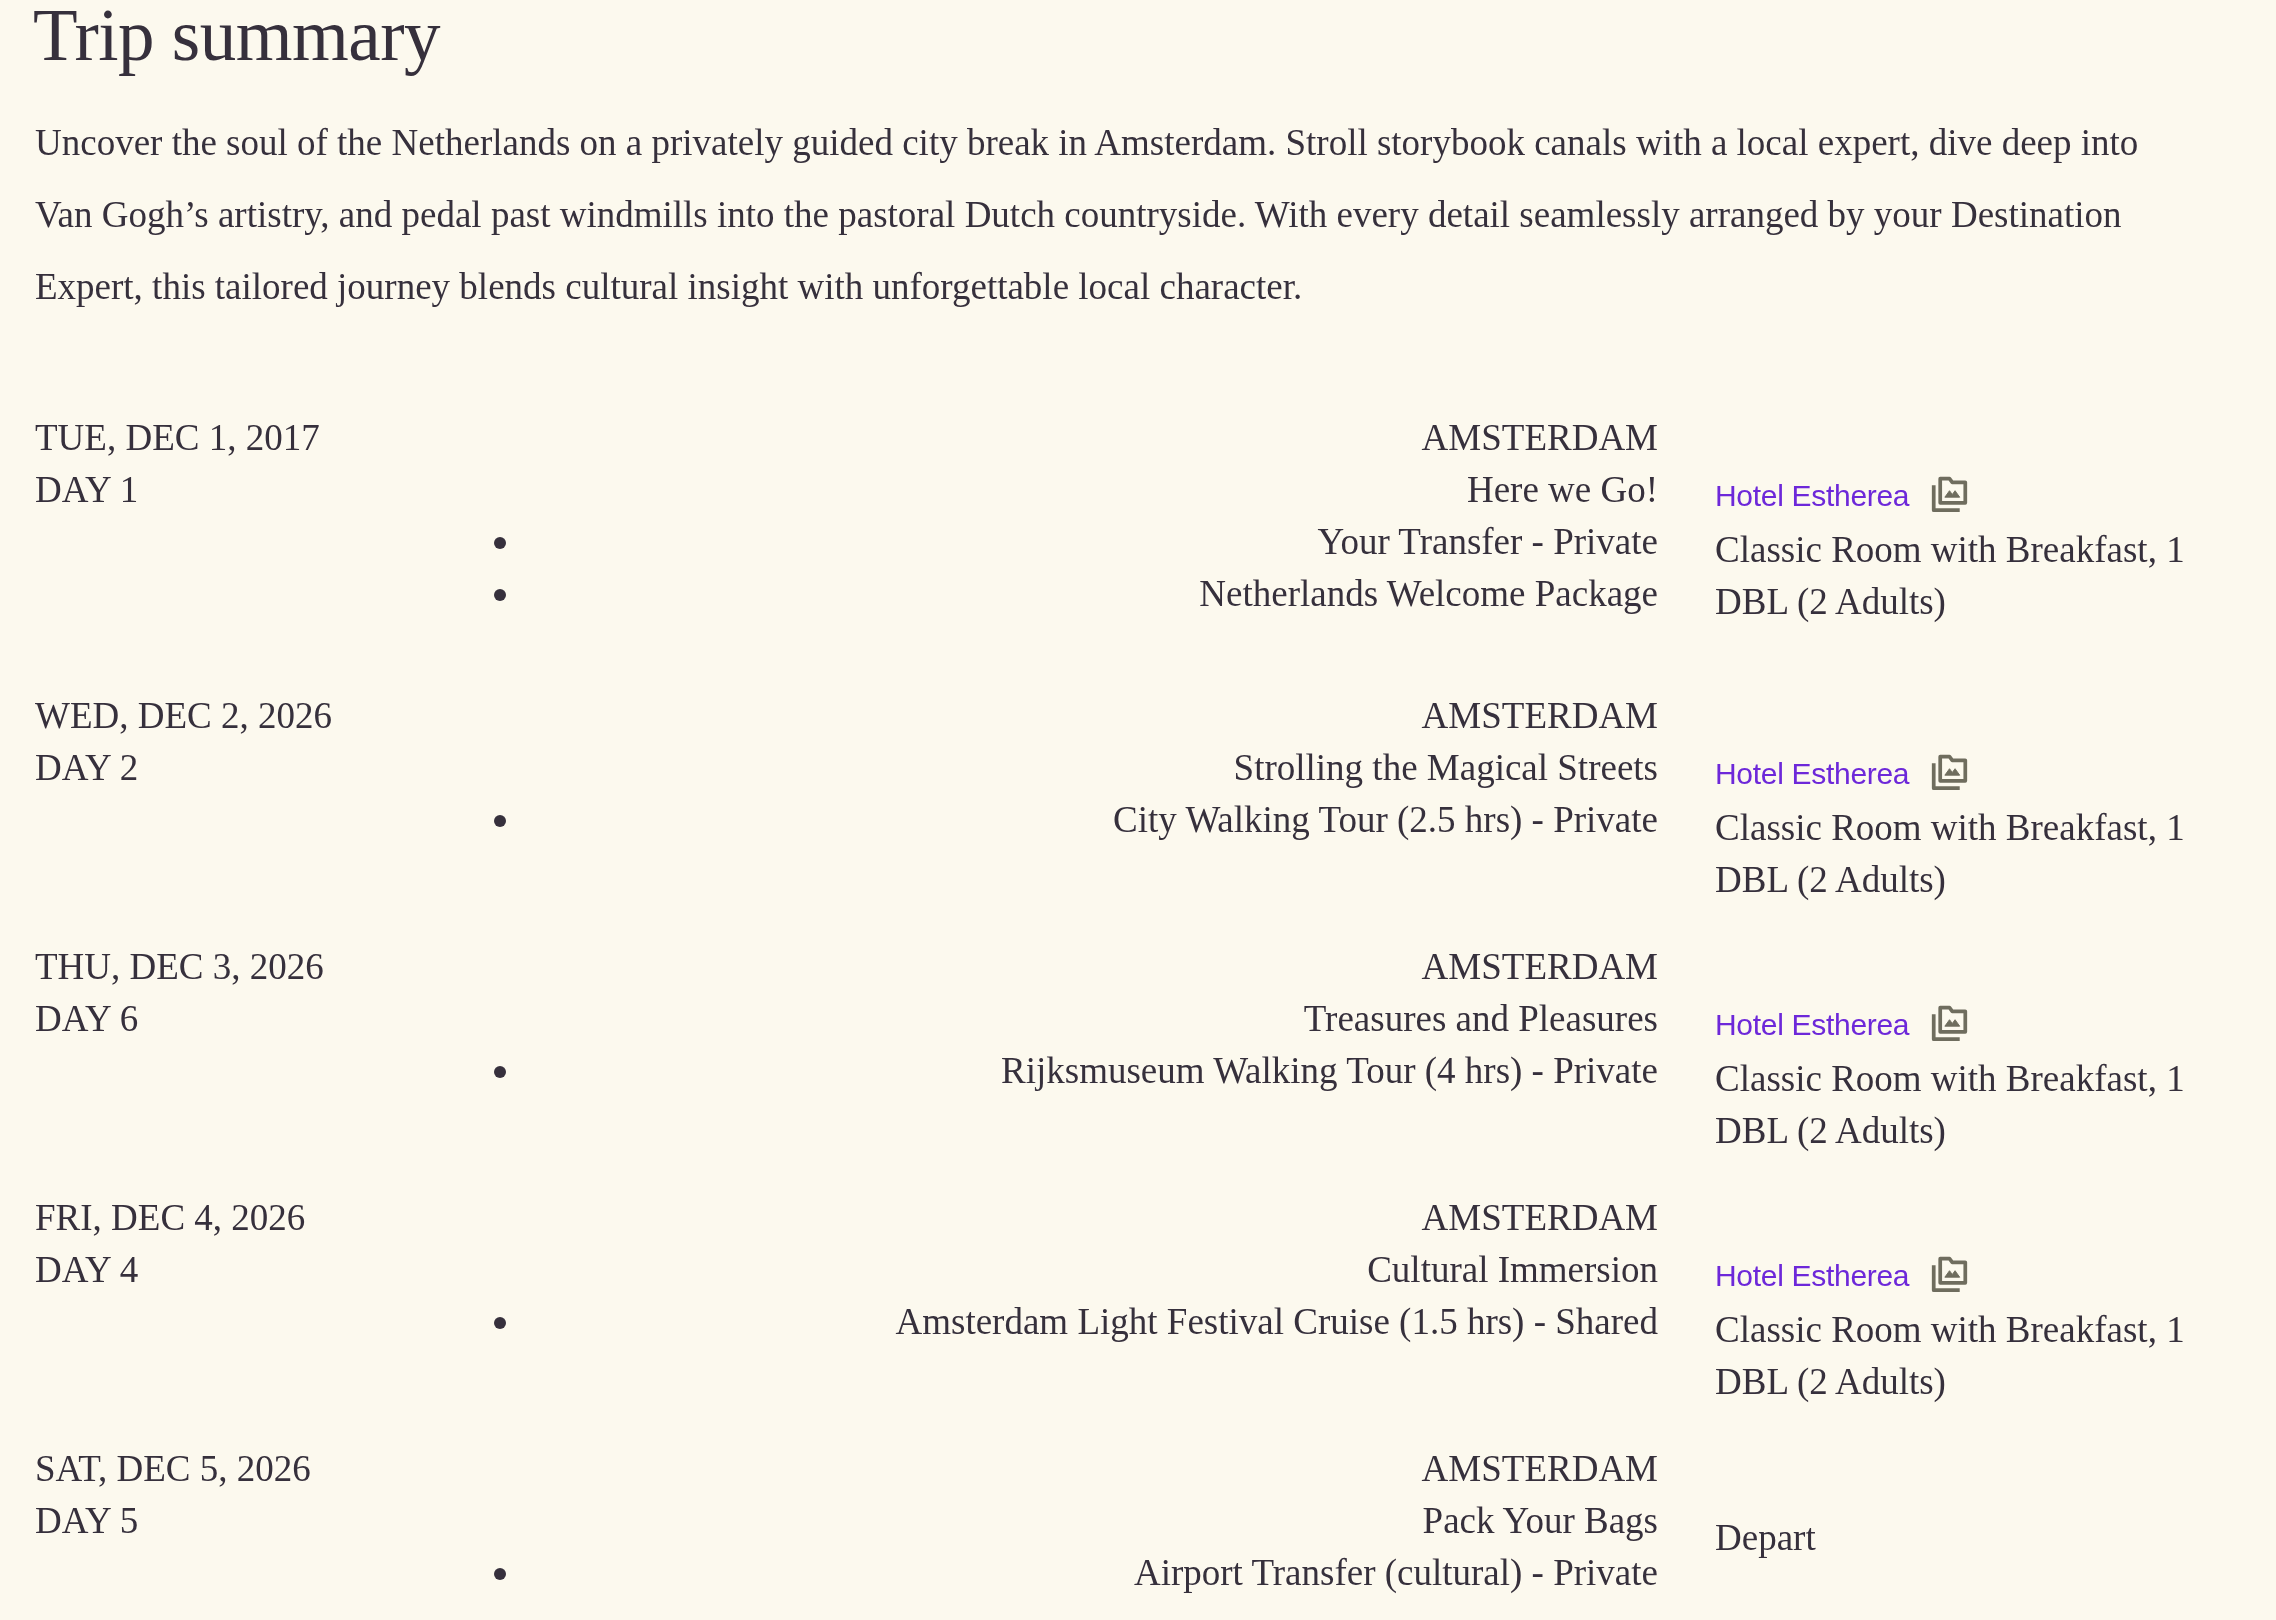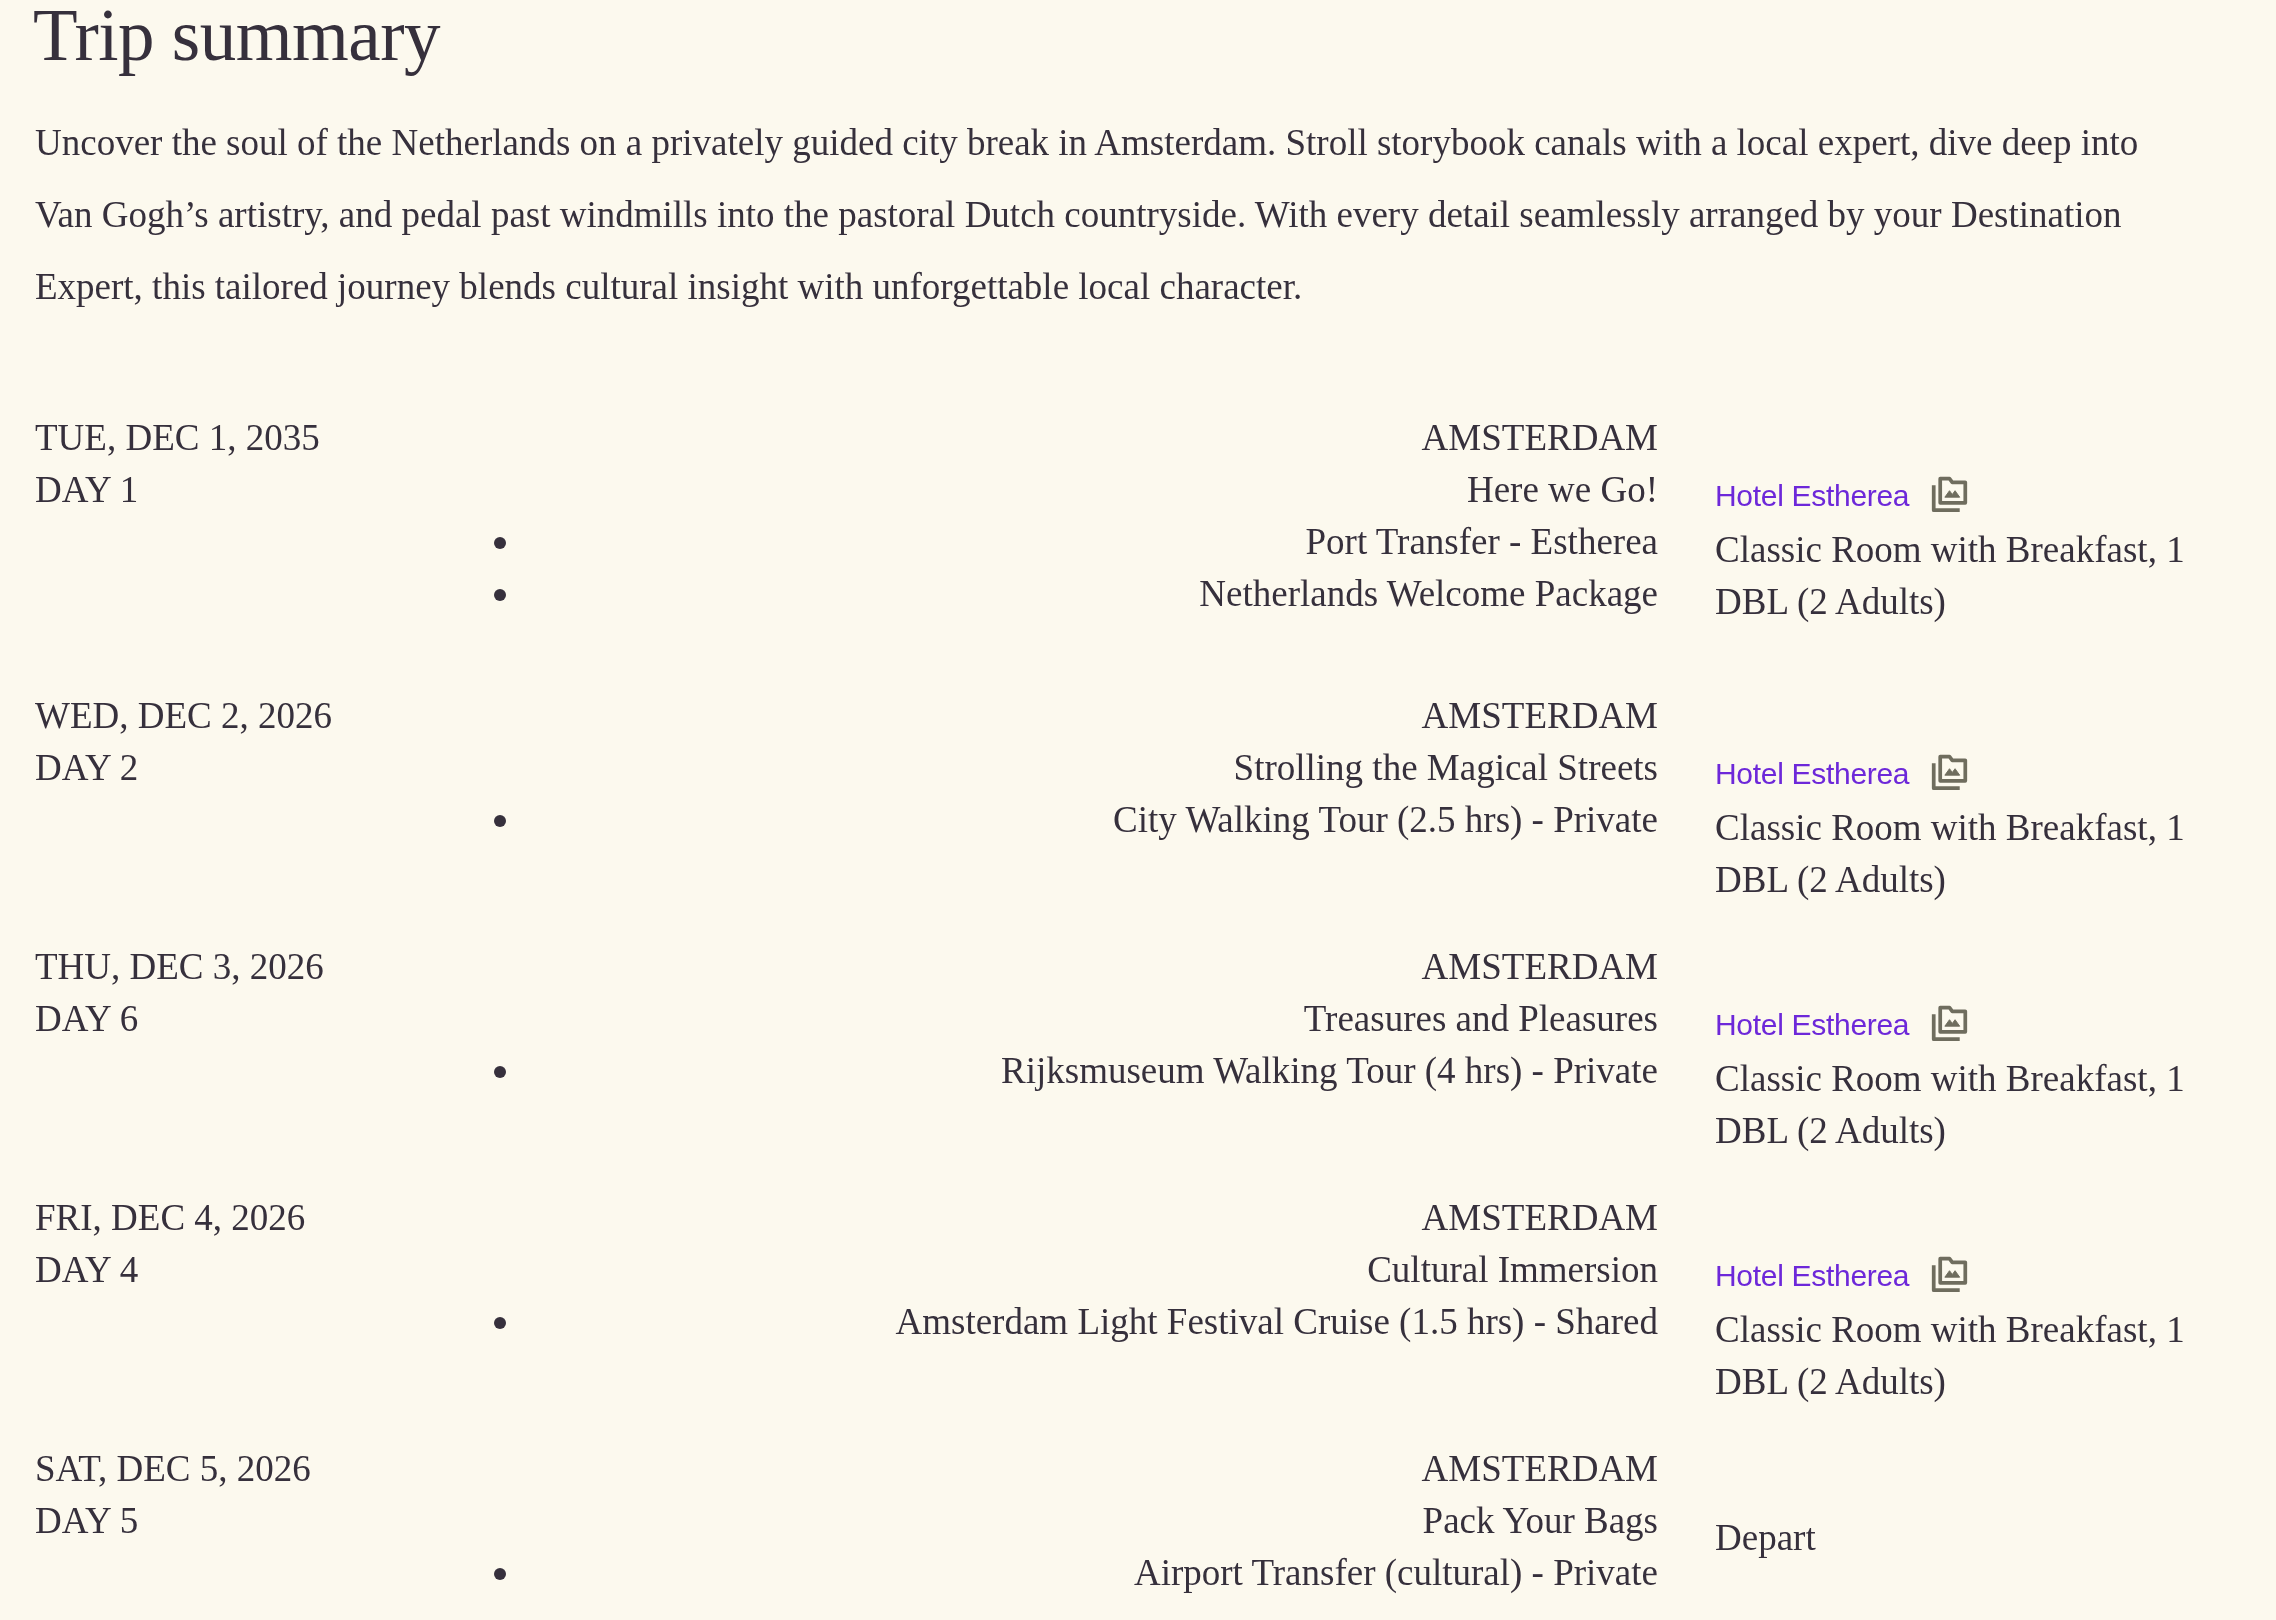--- a/index.html
+++ b/index.html
@@ -125,28 +125,28 @@
 </head>
 <body>
 
 <h1 class="title">Trip summary</h1>
 <p class="intro">Uncover the soul of the Netherlands on a privately guided city break in Amsterdam. Stroll storybook canals with a local expert, dive deep into Van Gogh’s artistry, and pedal past windmills into the pastoral Dutch countryside. With every detail seamlessly arranged by your Destination Expert, this tailored journey blends cultural insight with unforgettable local character.</p>
 
 <div class="itinerary">
 
   <div class="day-row first">
     <div class="col-date">
-      <div>TUE, DEC 1, 2035</div>
+      <div>TUE, DEC 1, 2017</div>
       <div>DAY 1</div>
     </div>
     <div class="col-plan">
       <div class="city">AMSTERDAM</div>
       <div class="headline">Here we Go!</div>
       <ul class="activities">
-        <li><span class="bullet"></span><span>Port Transfer - Estherea</span></li>
+        <li><span class="bullet"></span><span>Your Transfer - Private</span></li>
         <li><span class="bullet"></span><span>Netherlands Welcome Package</span></li>
       </ul>
     </div>
     <div class="col-stay">
       <div class="hotel-line">
         <span class="hotel-name">Hotel Estherea</span>
         <span class="gallery-icon">
           <svg viewBox="0 0 42 42" width="39" height="39" fill="none" stroke="#6f6d5e" stroke-width="4" stroke-linejoin="round">
             <path d="M4 12 V39 H32"></path>
             <path d="M11 5 H21 L24 9 H38 V31 H11 Z"></path>

